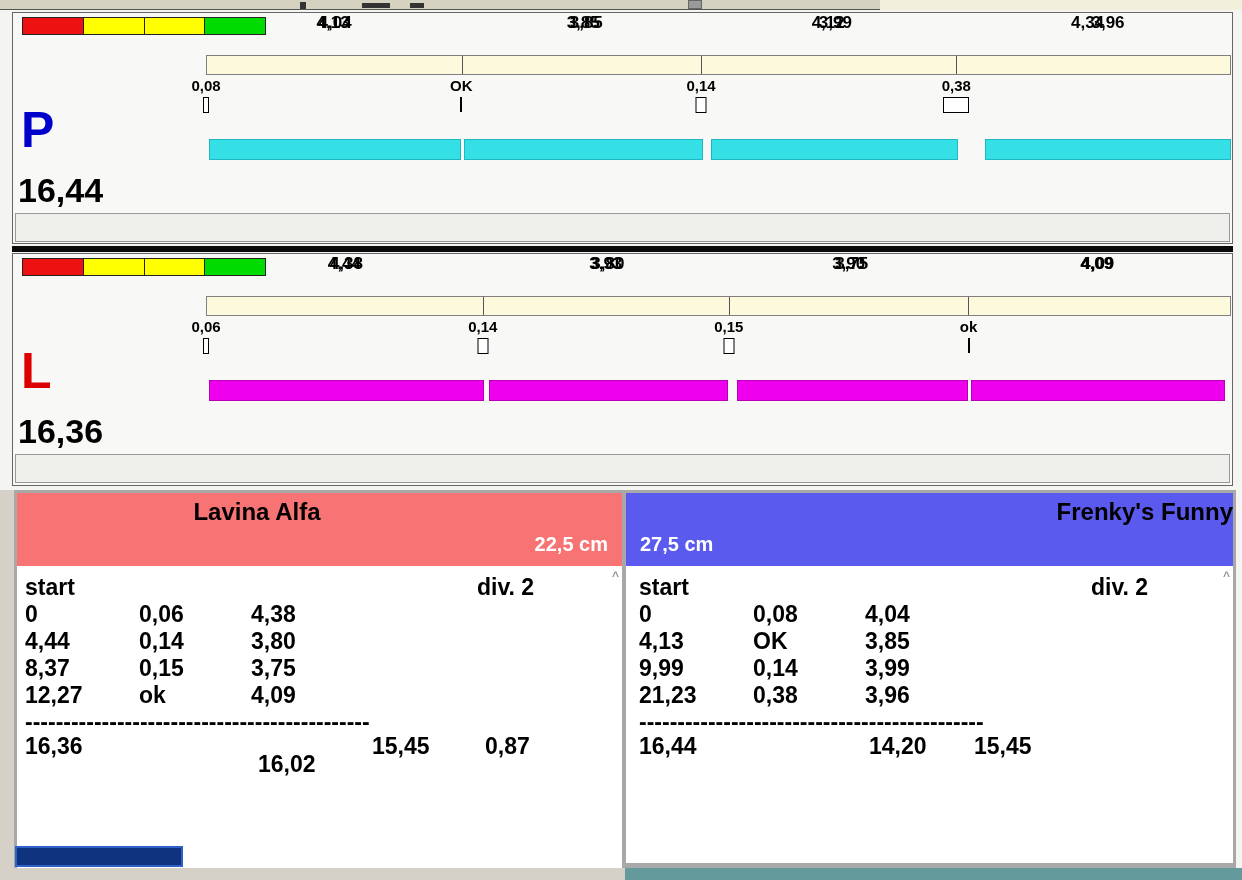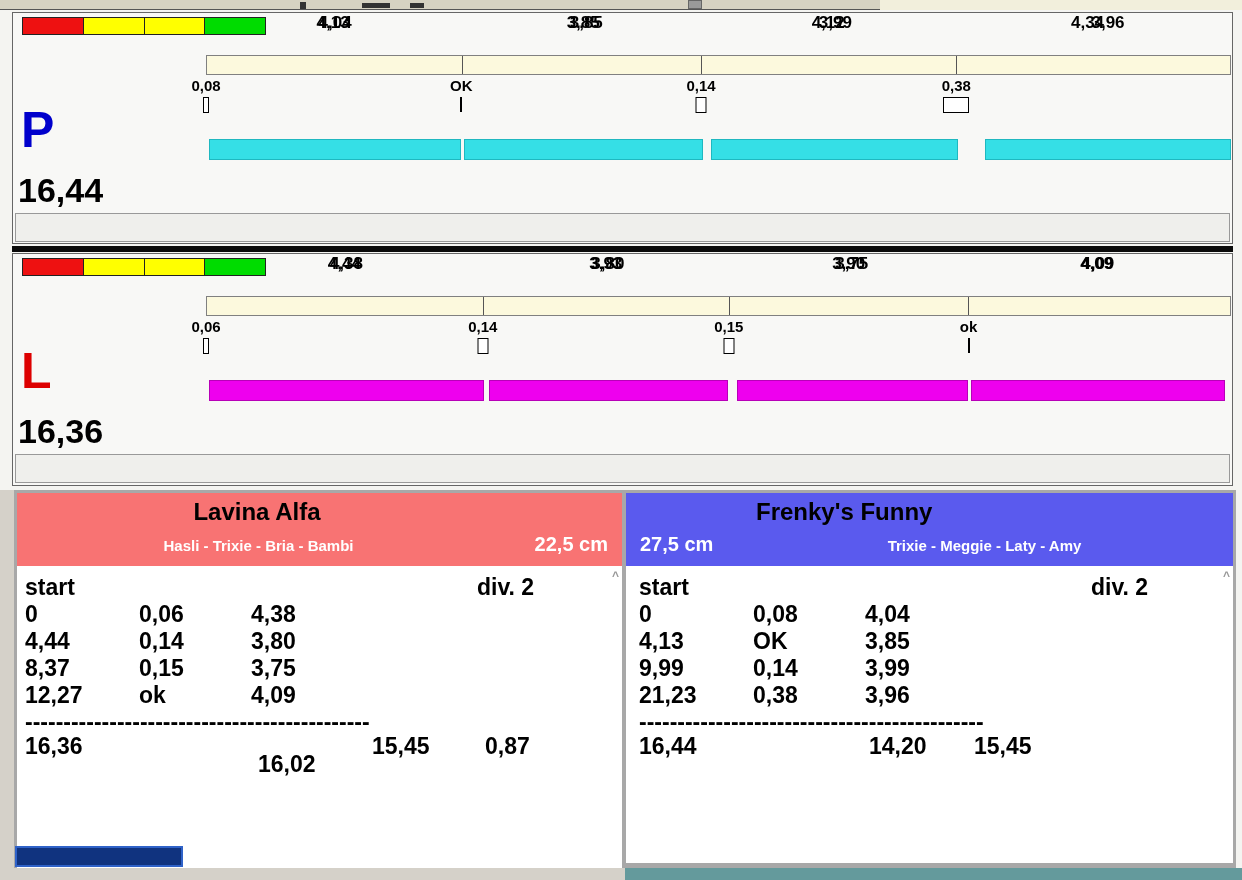--- a/index.html
+++ b/index.html
@@ -53,21 +53,21 @@
   
   .bottom-wrap{left:14px;top:490px;width:1222px;height:378px;background:#a8a8a8;}
   .panel{position:absolute;top:3px;background:#fff;}
   .panel-left{left:3px;width:605px;height:424px;}
   .panel-right{left:612px;width:607px;height:370px;}
   .phead{position:absolute;left:0;right:0;top:0;height:73px;}
   .phead-left{background:#f87373;}
   .phead-right{background:#5a5aee;}
   .ptitle{position:absolute;top:5px;font-size:24px;font-weight:bold;color:#000;white-space:nowrap;}
   .ptitle-left{left:0;width:480px;text-align:center;}
-  .ptitle-right{left:130px;right:0;text-align:left;}
+  .ptitle-right{left:130px;right:0;text-align:right;}
   .pnames{position:absolute;top:44px;font-size:15px;font-weight:bold;color:#fff;white-space:nowrap;}
   .pnames-left{left:0;width:483px;text-align:center;}
   .pnames-right{left:150px;right:40px;text-align:center;}
   .pcm{position:absolute;top:40px;font-size:20px;font-weight:bold;color:#fff;white-space:nowrap;}
   .pcm-left{right:14px;}
   .pcm-right{left:14px;}
   .pbody{position:absolute;left:0;right:0;top:73px;bottom:0;background:#fff;padding:8px 4px 0 8px;font-weight:bold;font-size:23px;}
   .trow,.drow,.hrow{display:flex;height:27px;align-items:center;white-space:nowrap;}
   .hrow .hstart{width:452px;}
   .drow .c1{width:114px;}
@@ -198,21 +198,20 @@
   <div class="lane-letter letter-l">L</div>
   <div class="lane-total">16,36</div>
   <div class="lane-strip"></div>
 </section>
 
 <div class="abs bottom-wrap">
 
   <div class="panel panel-left">
     <div class="phead phead-left">
       <div class="ptitle ptitle-left">Lavina Alfa</div>
-      <div class="pnames pnames-left">Hasli - Trixie - Bria - Bambi</div>
       <div class="pcm pcm-left">22,5 cm</div>
     </div>
     <div class="pbody">
       <div class="hrow">
         <span class="hstart">start</span>
         <span>div. 2</span>
       </div>
       <div class="drow">
         <span class="c1">0</span>
         <span class="c2">0,06</span>
@@ -240,21 +239,20 @@
         <span class="t3">15,45</span>
         <span>0,87</span>
       </div>
     </div>
     <div class="scrollup">^</div>
   </div>
 
   <div class="panel panel-right">
     <div class="phead phead-right">
       <div class="ptitle ptitle-right">Frenky's Funny</div>
-      <div class="pnames pnames-right">Trixie - Meggie - Laty - Amy</div>
       <div class="pcm pcm-right">27,5 cm</div>
     </div>
     <div class="pbody" style="padding-left:13px;">
       <div class="hrow">
         <span class="hstart">start</span>
         <span>div. 2</span>
       </div>
       <div class="drow">
         <span class="c1">0</span>
         <span class="c2">0,08</span>

